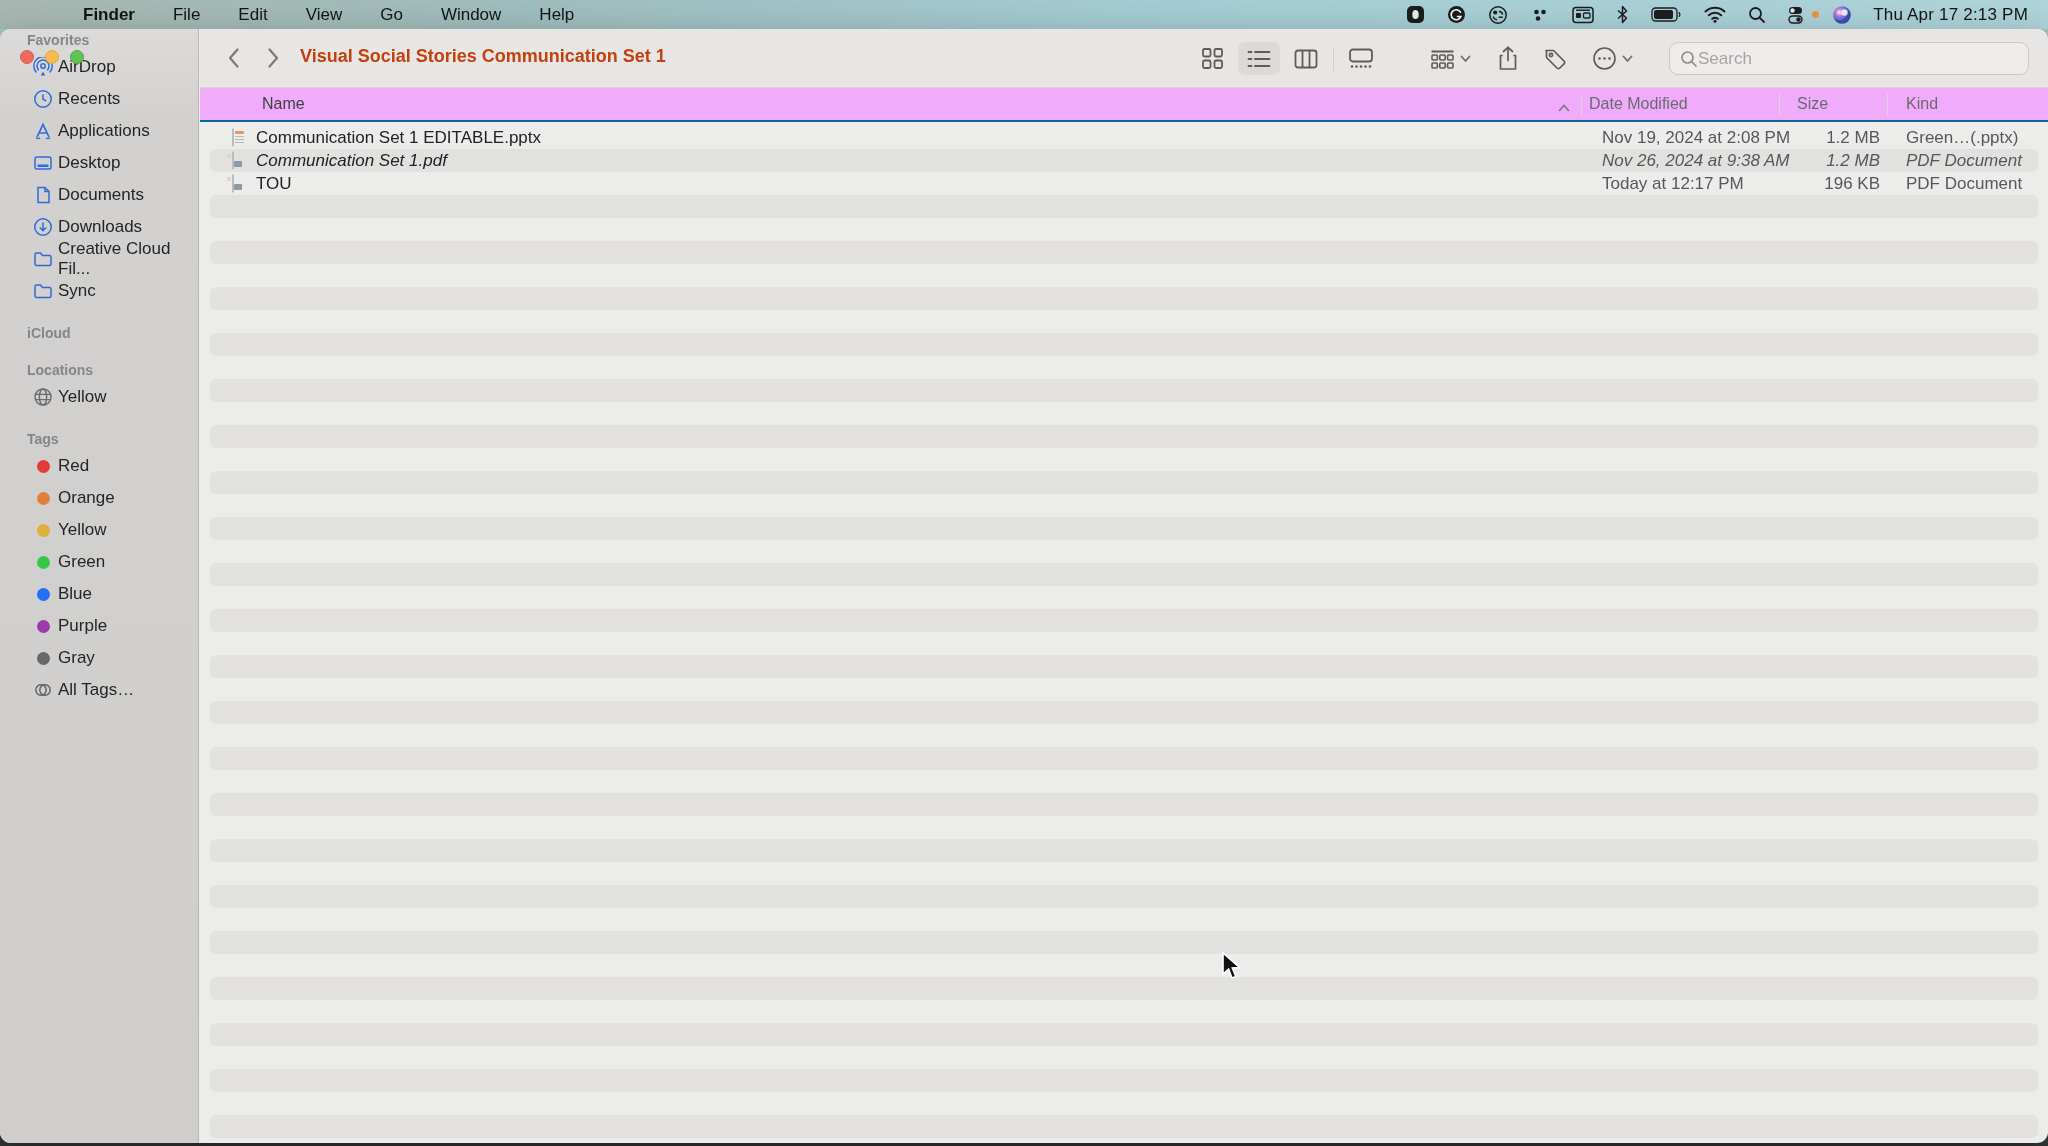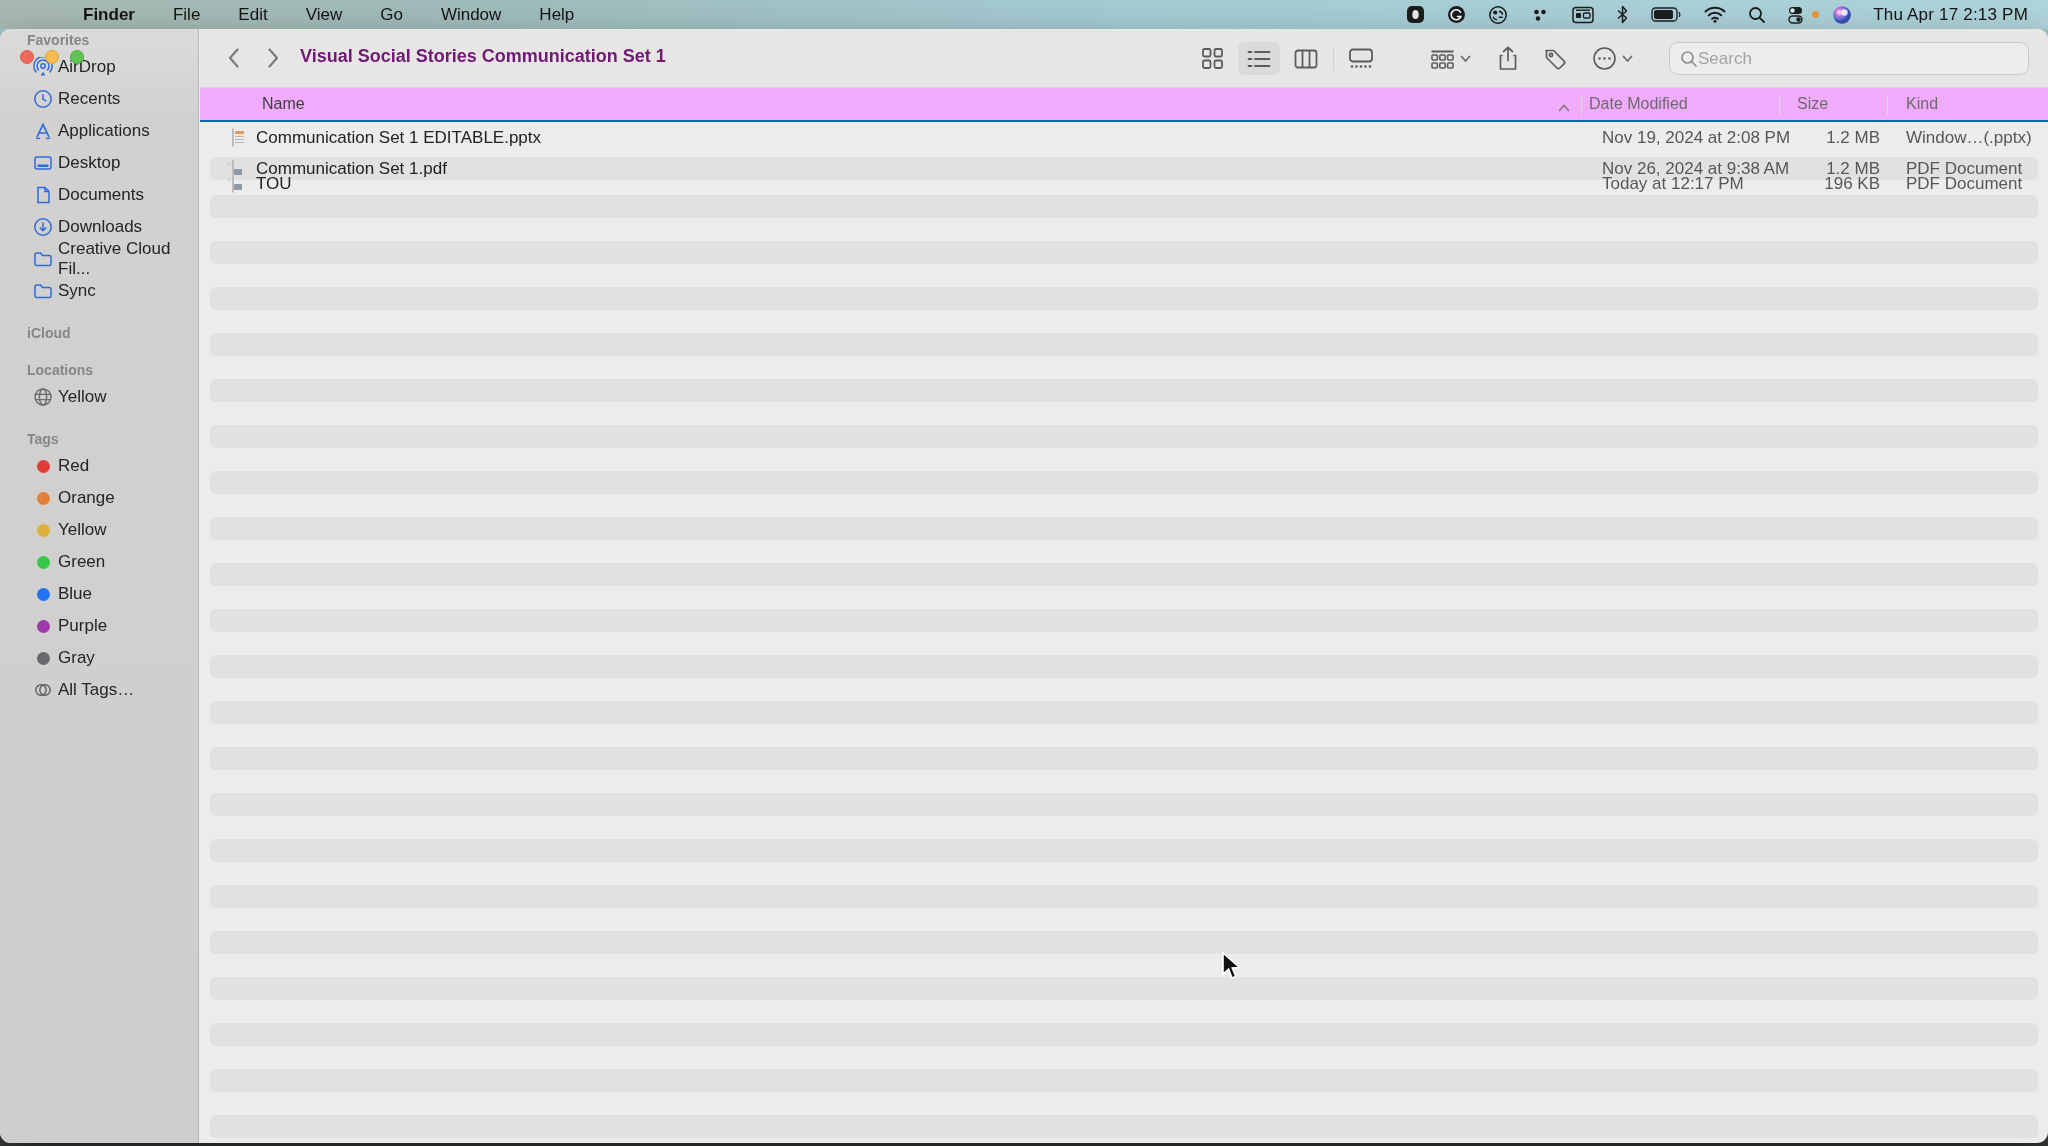--- a/index.html
+++ b/index.html
@@ -51,21 +51,21 @@
   .side-item .ic { width:20px; height:20px; flex:0 0 20px; display:flex; align-items:center; justify-content:center; }
   .side-item svg { display:block; }
   .tag-dot { width:13px; height:13px; border-radius:50%; margin:0 3px; }
 
   
   .main { position:absolute; top:0; left:200px; width:1848px; height:100%; }
 
   
   .toolbar { position:absolute; top:0; left:0; width:100%; height:59px; background:#e8e6e5; border-bottom:1px solid #d6d5d4; }
   .nav-btn { position:absolute; top:14px; width:30px; height:30px; display:flex; align-items:center; justify-content:center; color:#7b7a79; }
-  .win-title { position:absolute; top:17px; left:100px; font-size:18px; font-weight:bold; color:#701a75; white-space:nowrap;text-align:center; }
+  .win-title { position:absolute; top:17px; left:100px; font-size:18px; font-weight:bold; color:#c2410c; white-space:nowrap;text-align:center; }
   .view-btn { position:absolute; top:13px; width:42px; height:33px; border-radius:7px; display:flex; align-items:center; justify-content:center; color:#5d5c5b; }
   .view-btn.selected { background:#dbdad8; }
   .tb-divider { position:absolute; top:18px; width:1px; height:24px; background:#d0cfce; }
   .tool-btn { position:absolute; top:13px; height:33px; display:flex; align-items:center; justify-content:center; color:#5d5c5b; gap:5px; }
   .chev-down { color:#6e6d6c; }
   .search-field {
     position:absolute; top:13px; left:1469px; width:360px; height:33px;
     border:1px solid #c9c8c6; border-radius:9px; background:#eeedec;
     display:flex; align-items:center; padding:0 10px; color:#8f8e8d;
   }
@@ -476,23 +476,23 @@
       <span class="col-label" style="left:1706px;">Kind</span>
     </div>
 
     <div class="rows" id="rows">
       <div class="row" style="top:2px;">
         <span class="stripe-bg"></span>
         <span class="file-icon"><span class="doc pptx"></span></span>
         <span class="cell name">Communication Set 1 EDITABLE.pptx</span>
         <span class="cell date">Nov 19, 2024 at 2:08 PM</span>
         <span class="cell size">1.2 MB</span>
-        <span class="cell kind">Window…(.pptx)</span>
-      </div>
-      <div class="row striped" style="top:33px;">
+        <span class="cell kind">Green…(.pptx)</span>
+      </div>
+      <div class="row striped" style="top:25px;font-style:italic;">
         <span class="stripe-bg"></span>
         <span class="file-icon"><span class="doc pdf"></span></span>
         <span class="cell name">Communication Set 1.pdf</span>
         <span class="cell date">Nov 26, 2024 at 9:38 AM</span>
         <span class="cell size">1.2 MB</span>
         <span class="cell kind">PDF Document</span>
       </div>
       <div class="row" style="top:48px;">
         <span class="stripe-bg"></span>
         <span class="file-icon"><span class="doc pdf"></span></span>

